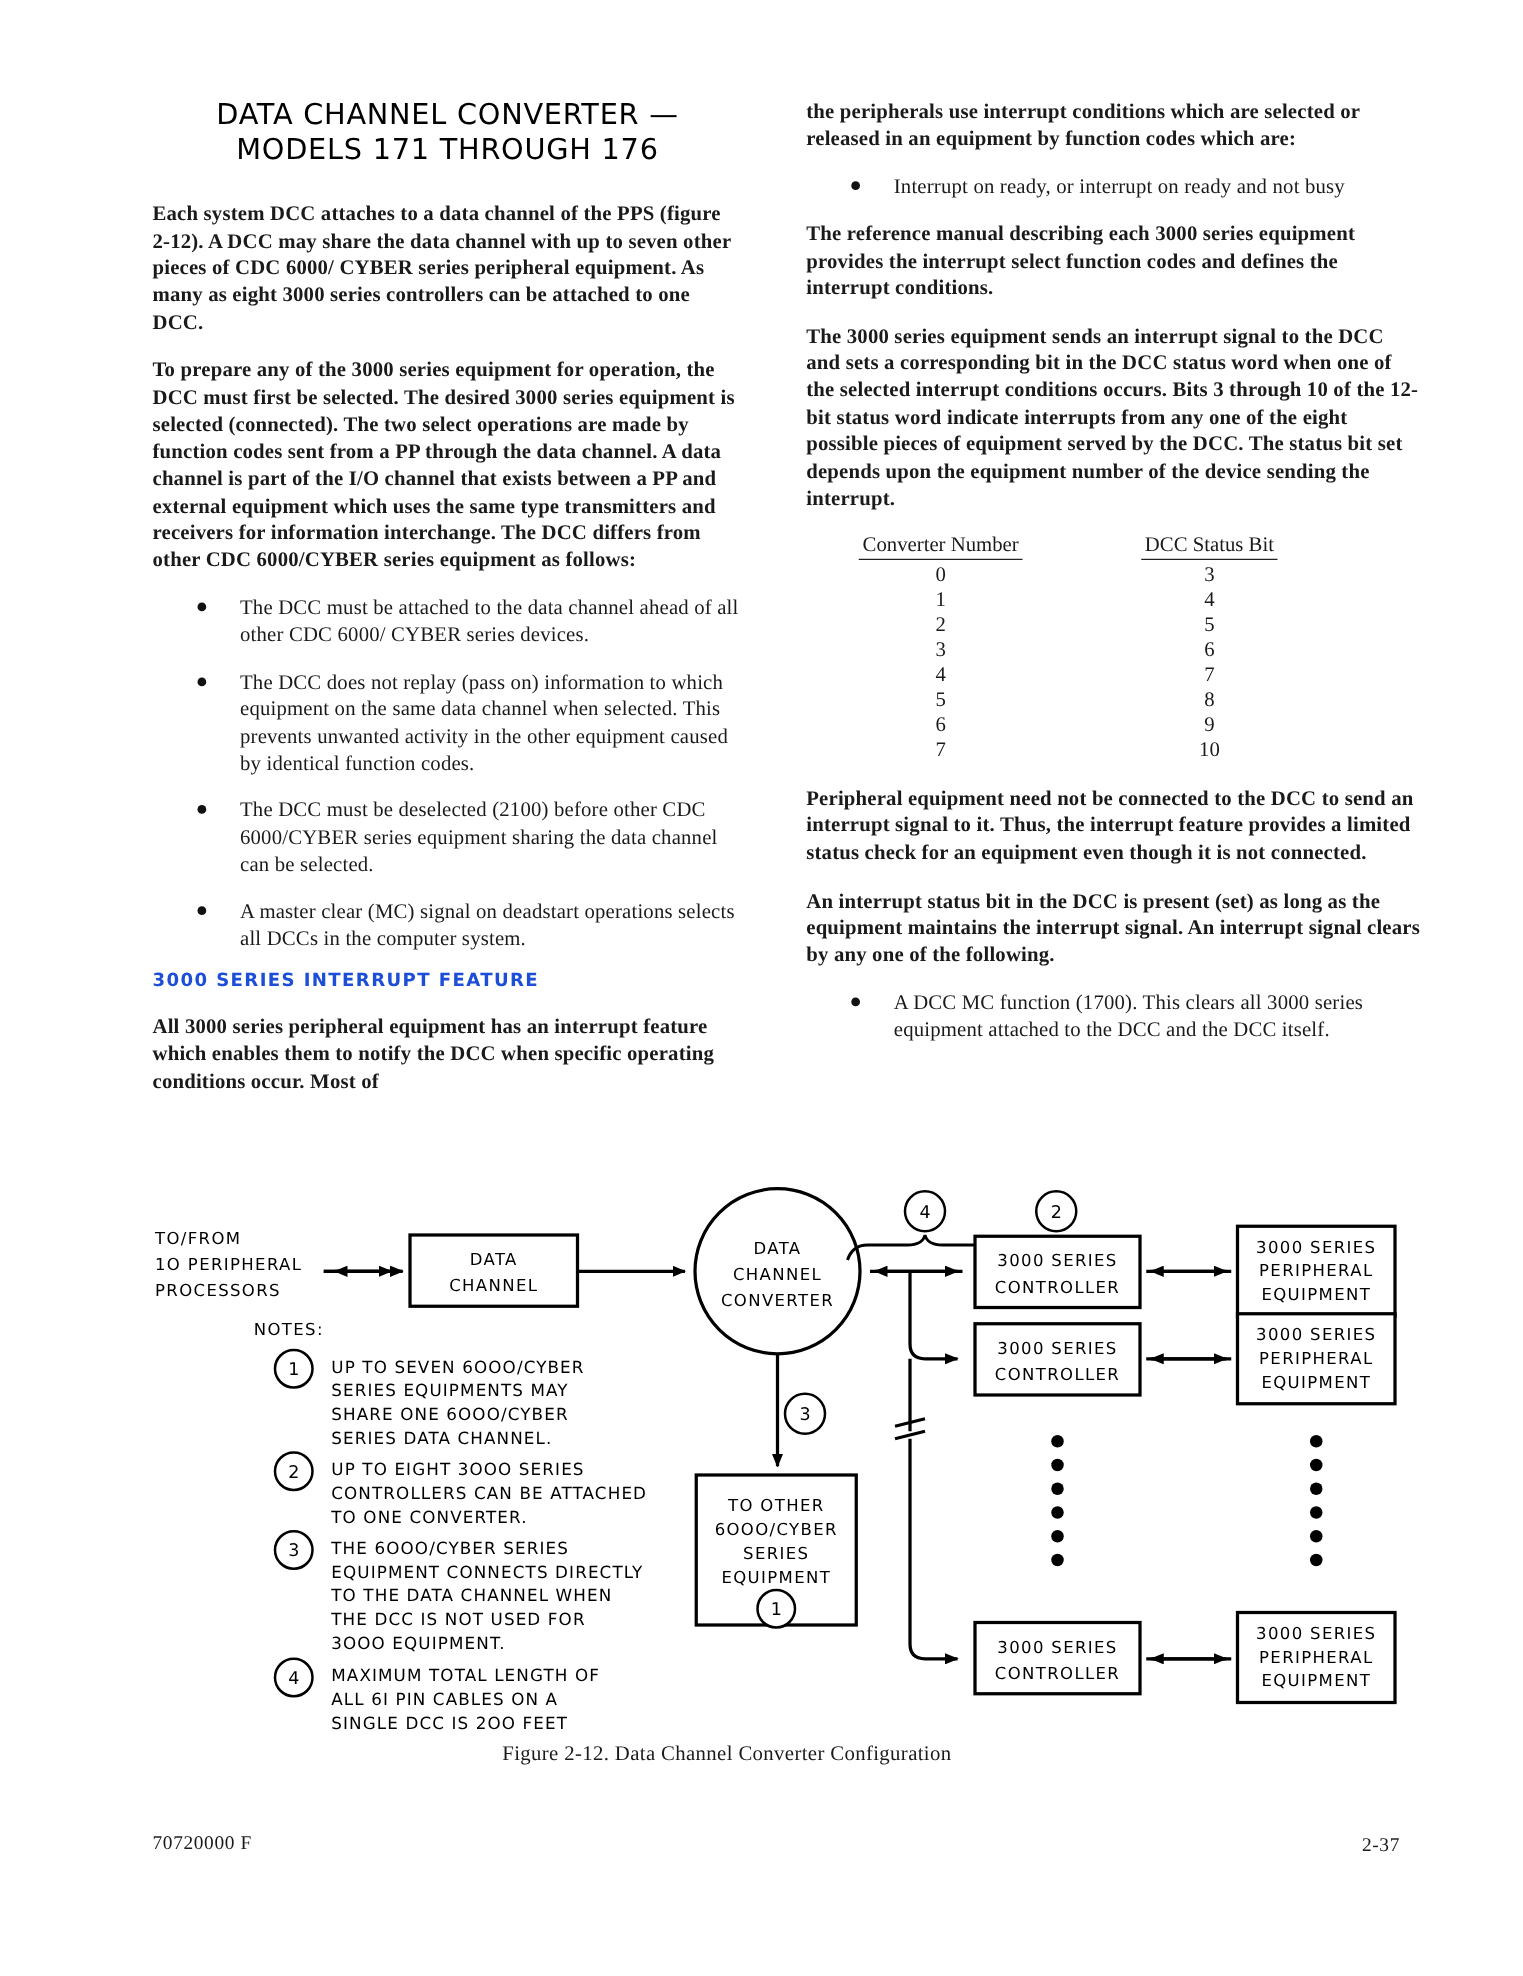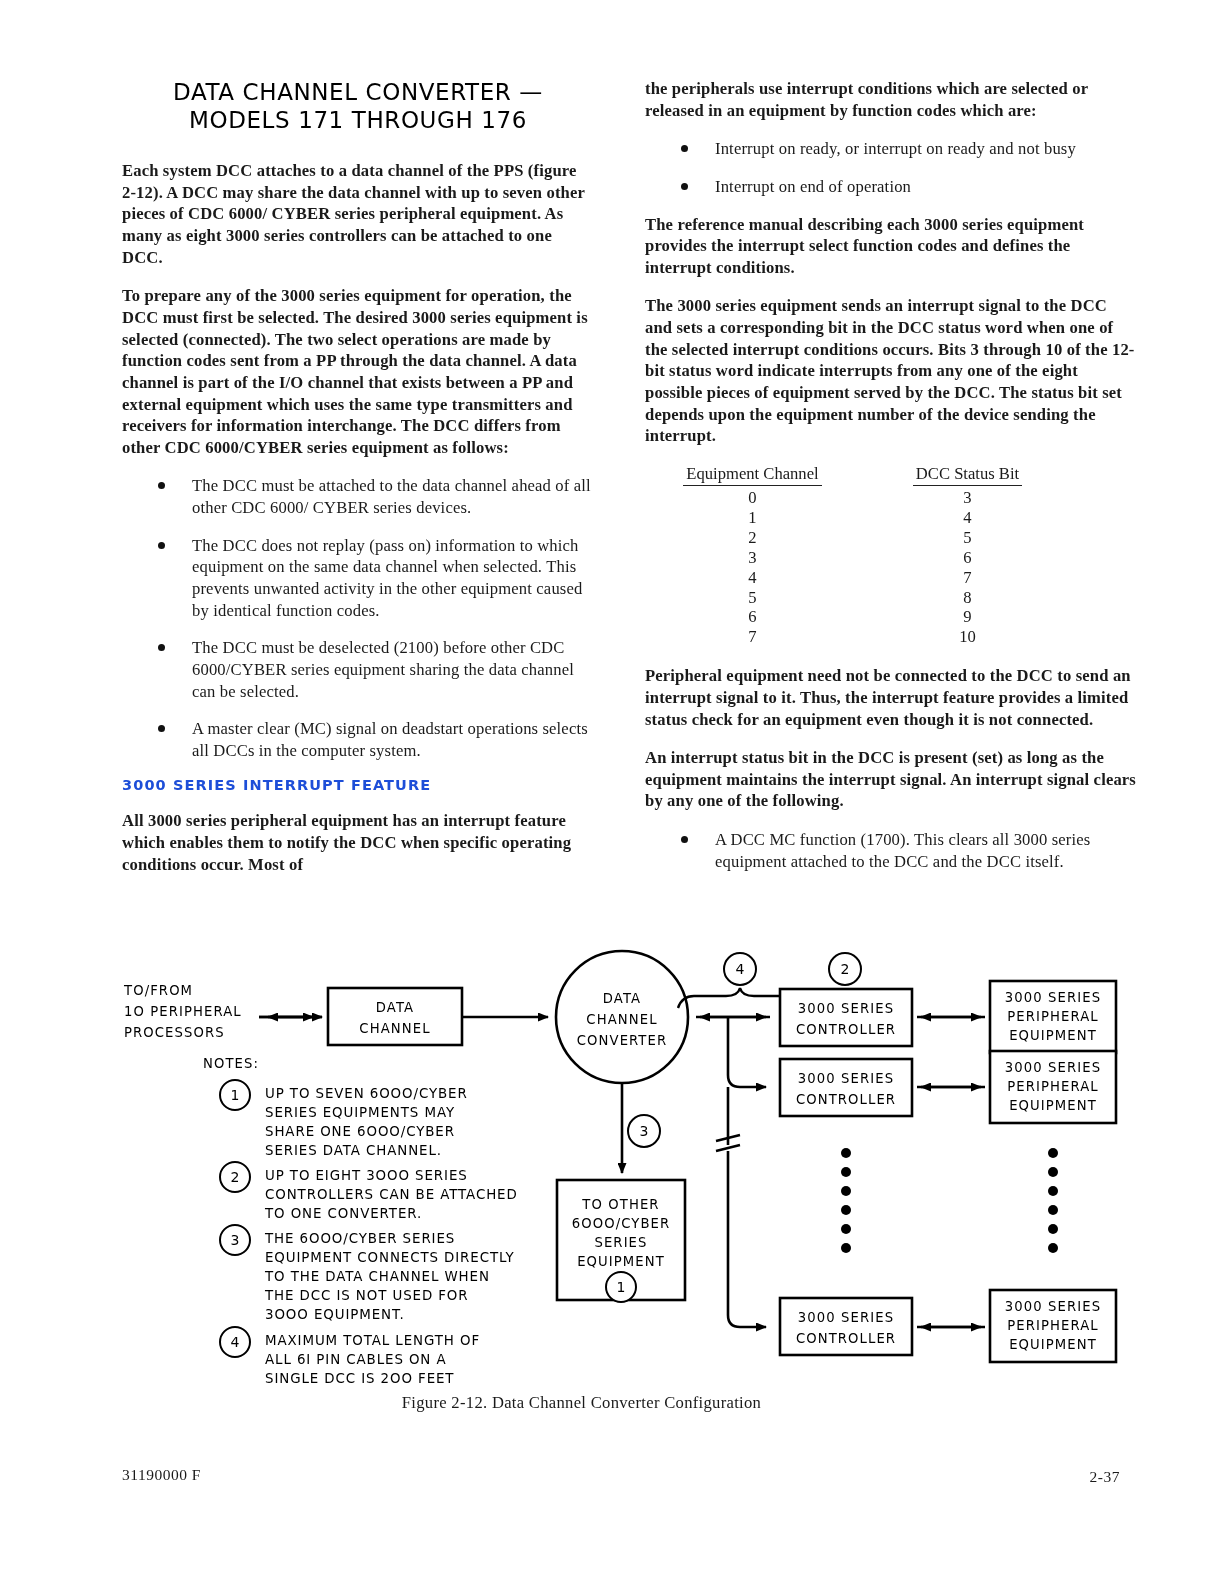--- a/index.html
+++ b/index.html
@@ -197,38 +197,34 @@
   </div>
 
   <div class="col col-right">
     <p class="body-text">the peripherals use interrupt conditions which are selected or released in an equipment by function codes which are:</p>
 
     <ul class="bullets">
       <li>
         <span class="dot"></span>
         <span>Interrupt on ready, or interrupt on ready and not busy</span>
       </li>
-      <li>
-        <span class="dot"></span>
-        <span>Interrupt on end of operation</span>
-      </li>
     </ul>
 
     <p class="body-text">The reference manual describing each 3000 series equipment provides the interrupt select function codes and defines the interrupt conditions.</p>
 
     <p class="body-text">The 3000 series equipment sends an interrupt signal to the DCC and sets a corresponding bit in the DCC status word when one of the selected interrupt conditions occurs.  Bits 3 through 10 of the 12-bit status word indicate interrupts from any one of the eight possible pieces of equipment served by the DCC. The status bit set depends upon the equipment number of the device sending the interrupt.</p>
 
     <table class="eq-table">
       <colgroup>
           <col class="c1">
           <col class="c2">
         </colgroup>
       <thead>
         <tr>
-          <th><span>Equipment Channel</span></th>
+          <th><span>Converter Number</span></th>
           <th><span>DCC Status Bit</span></th>
         </tr>
       </thead>
       <tbody>
         <tr>
           <td>0</td>
           <td>3</td>
         </tr>
         <tr>
           <td>1</td>
@@ -451,16 +447,16 @@
         <text class="dg-num" x="235" y="402" text-anchor="middle">4</text>
         <text class="dg-note" x="265" y="400">MAXIMUM  TOTAL LENGTH OF</text>
         <text class="dg-note" x="265" y="419">ALL 6I PIN CABLES ON A</text>
         <text class="dg-note" x="265" y="438">SINGLE  DCC IS 2OO FEET</text>
       </g>
     </svg>
   </div>
 
   <div class="fig-caption">Figure 2-12.  Data Channel Converter Configuration</div>
 
-  <div class="footer-left">31190000  F</div>
+  <div class="footer-left">70720000  F</div>
   <div class="footer-right">2-37</div>
 
 </div>
 
 </body></html>

